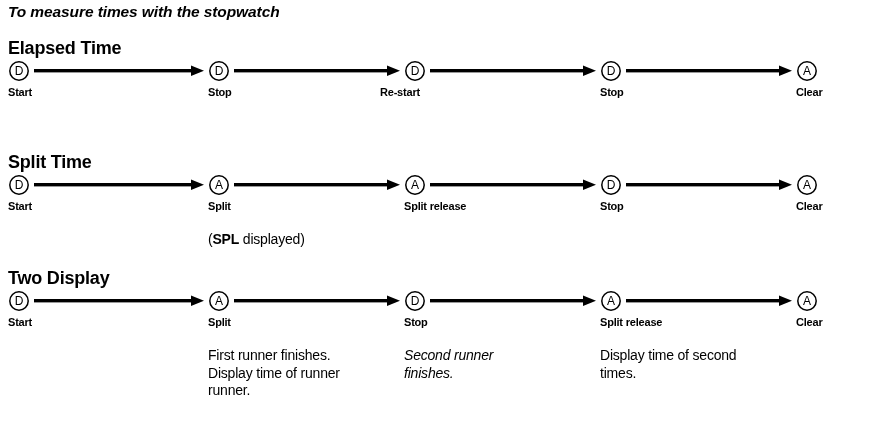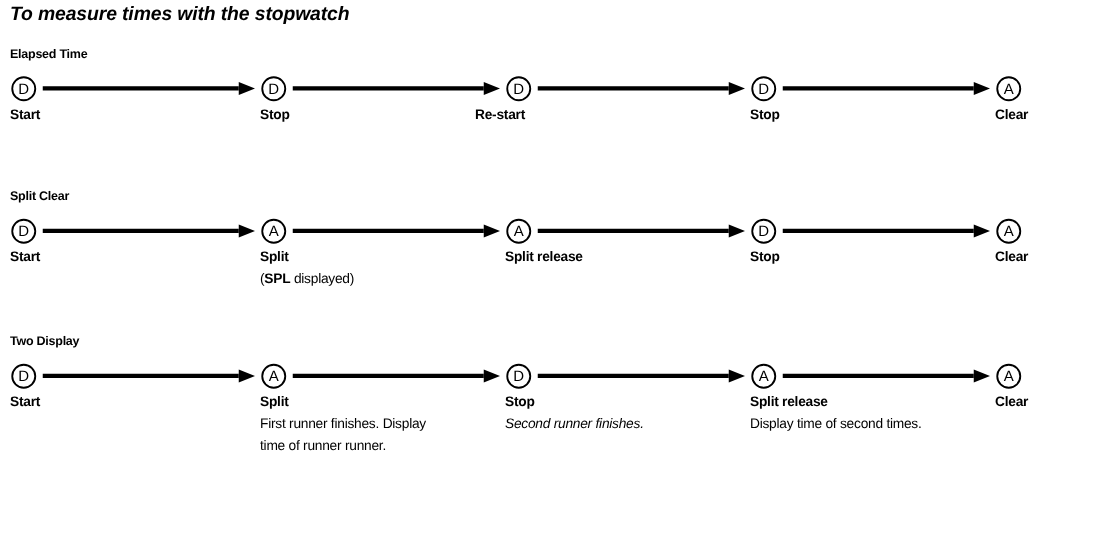--- a/index.html
+++ b/index.html
@@ -36,21 +36,21 @@
   .section {
     position: absolute;
     left: 0;
     width: 877px;
   }
 
   .section-title {
     position: absolute;
     left: 8px;
     top: 0;
-    font-size: 10px;
+    font-size: 18px;
     font-weight: bold;
     letter-spacing: -0.2px;
     white-space: nowrap;
   }
 
   .flow {
     position: absolute;
     left: 0;
     top: 22px;
     width: 877px;
@@ -92,25 +92,25 @@
 
   .col-label {
     font-size: 11px;
     font-weight: bold;
     letter-spacing: -0.2px;
     white-space: nowrap;
     line-height: 16px;
   }
 
   .col-desc {
-    font-size: 11px;
+    font-size: 14px;
     font-weight: normal;
     letter-spacing: -0.2px;
     line-height: 17.5px;
-    margin-top: 1px;
+    margin-top: 17px;
   }
 
   .col-desc b {
     font-weight: bold;
   }
 </style>
 </head>
 <body>
 
 <div id="page">
@@ -188,21 +188,21 @@
           </div>
           <div class="col" style="left: 600px;">
             <div class="col-label">Stop</div>
           </div>
           <div class="col" style="left: 796px;">
             <div class="col-label">Clear</div>
           </div>
         </div>
       </div>
       <div class="section" style="top: 152px;">
-        <div class="section-title">Split Clear</div>
+        <div class="section-title">Split Time</div>
         <div class="flow">
           <span class="node" style="left: 8px;">
             <svg width="22" height="22" viewBox="0 0 22 22" aria-hidden="true">
               <circle cx="11" cy="11" r="9.2" fill="#fff" stroke="#000" stroke-width="1.5"></circle>
               <text x="11" y="11" text-anchor="middle" dominant-baseline="central" font-family="Liberation Sans, sans-serif" font-size="12" fill="#000">D</text>
             </svg>
           </span>
           <span class="arrow" style="width: 170px; left: 34px;">
             <svg width="170" height="14" viewBox="0 0 170 14" aria-hidden="true">
               <rect x="0" y="5" width="157" height="3.4" fill="#000"></rect>

